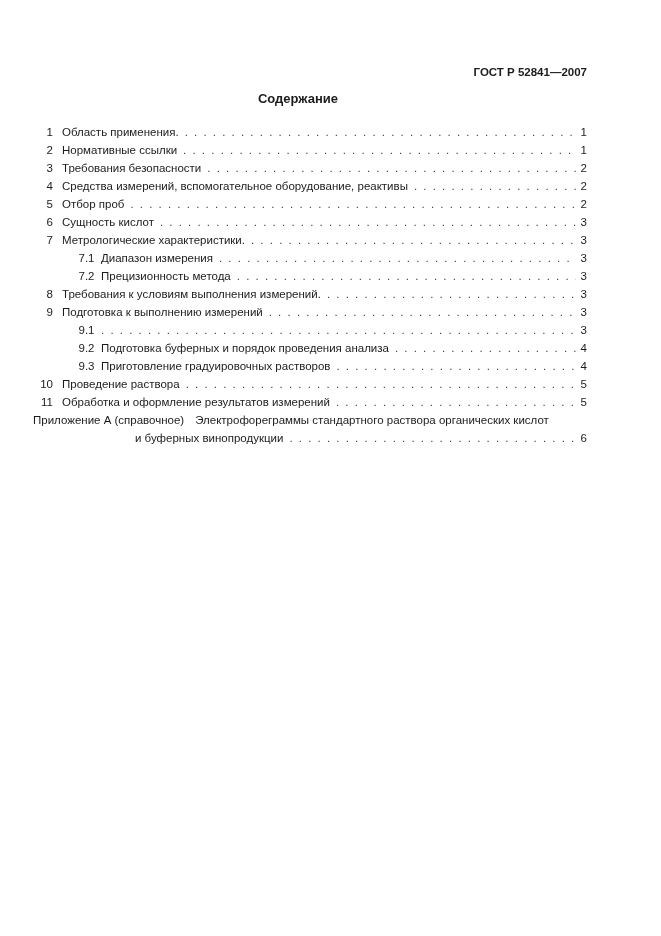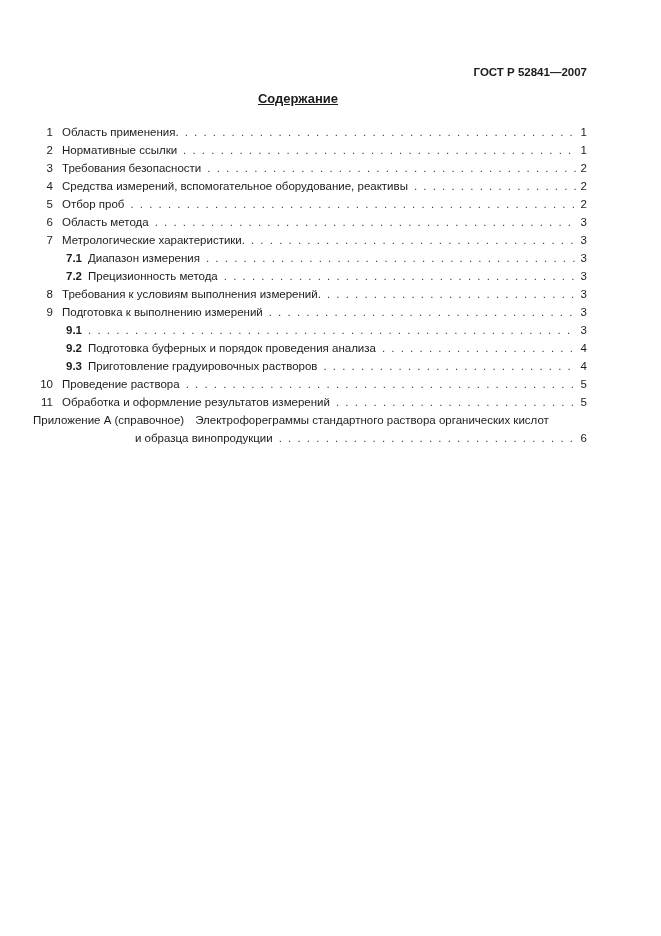--- a/index.html
+++ b/index.html
@@ -24,21 +24,20 @@
   .doc-title {
     position: absolute;
     top: 91px;
     left: 33px;
     width: 554px;
     padding-right: 24px;
     box-sizing: border-box;
     text-align: center;
     font-weight: bold;
     font-size: 13px;
-    text-decoration: underline;
   }
   .toc {
     position: absolute;
     top: 123px;
     left: 33px;
     width: 554px;
   }
   .toc-row {
     display: flex;
     align-items: baseline;
@@ -51,23 +50,22 @@
     width: 14px;
     margin-left: 6px;
     text-align: right;
   }
   .toc-label {
     flex: none;
     margin-left: 9px;
   }
   .sub .toc-num {
     width: 17px;
-    margin-left: 32px;
-    text-align: right;
-    font-weight: bold;
+    margin-left: 45px;
+    text-align: center;
   }
   .sub .toc-label { margin-left: 6px; }
   .toc-dots {
     flex: 1 1 auto;
     overflow: hidden;
     white-space: nowrap;
     margin: 0 3px 0 6px;
     color: #3d3d3d;
     letter-spacing: 1.5px;
   }
@@ -129,21 +127,21 @@
 
     <div class="toc-row">
       <span class="toc-num">5</span>
       <span class="toc-label">Отбор проб</span>
       <span class="toc-dots">. . . . . . . . . . . . . . . . . . . . . . . . . . . . . . . . . . . . . . . . . . . . . . . . . . . . . . . . . . . . . . . . . . . . . . . . . . . . . . . . . . . . . . . . . . . . . . . . . . . . . . . . . . . . . . . . . . . . . . . . . . . . . . . . . . . . . . . . . . . . . . . . . . . . . . </span>
       <span class="toc-page">2</span>
     </div>
 
     <div class="toc-row">
       <span class="toc-num">6</span>
-      <span class="toc-label">Область метода</span>
+      <span class="toc-label">Сущность кислот</span>
       <span class="toc-dots">. . . . . . . . . . . . . . . . . . . . . . . . . . . . . . . . . . . . . . . . . . . . . . . . . . . . . . . . . . . . . . . . . . . . . . . . . . . . . . . . . . . . . . . . . . . . . . . . . . . . . . . . . . . . . . . . . . . . . . . . . . . . . . . . . . . . . . . . . . . . . . . . . . . . . . </span>
       <span class="toc-page">3</span>
     </div>
 
     <div class="toc-row">
       <span class="toc-num">7</span>
       <span class="toc-label">Метрологические характеристики.</span>
       <span class="toc-dots">. . . . . . . . . . . . . . . . . . . . . . . . . . . . . . . . . . . . . . . . . . . . . . . . . . . . . . . . . . . . . . . . . . . . . . . . . . . . . . . . . . . . . . . . . . . . . . . . . . . . . . . . . . . . . . . . . . . . . . . . . . . . . . . . . . . . . . . . . . . . . . . . . . . . . . </span>
       <span class="toc-page">3</span>
     </div>
@@ -209,21 +207,21 @@
       <span class="toc-dots">. . . . . . . . . . . . . . . . . . . . . . . . . . . . . . . . . . . . . . . . . . . . . . . . . . . . . . . . . . . . . . . . . . . . . . . . . . . . . . . . . . . . . . . . . . . . . . . . . . . . . . . . . . . . . . . . . . . . . . . . . . . . . . . . . . . . . . . . . . . . . . . . . . . . . . </span>
       <span class="toc-page">5</span>
     </div>
 
     <div class="toc-row appx1">
       <span class="appx-prefix">Приложение А (справочное)</span>
       <span class="appx-title">Электрофореграммы стандартного раствора органических кислот</span>
     </div>
 
     <div class="toc-row appx2">
-      <span class="toc-label">и образца винопродукции</span>
+      <span class="toc-label">и буферных винопродукции</span>
       <span class="toc-dots">. . . . . . . . . . . . . . . . . . . . . . . . . . . . . . . . . . . . . . . . . . . . . . . . . . . . . . . . . . . . . . . . . . . . . . . . . . . . . . . . . . . . . . . . . . . . . . . . . . . . . . . . . . . . . . . . . . . . . . . . . . . . . . . . . . . . . . . . . . . . . . . . . . . . . . </span>
       <span class="toc-page">6</span>
     </div>
 
   </div>
 
   <div class="folio">III</div>
 
 </div>
 

